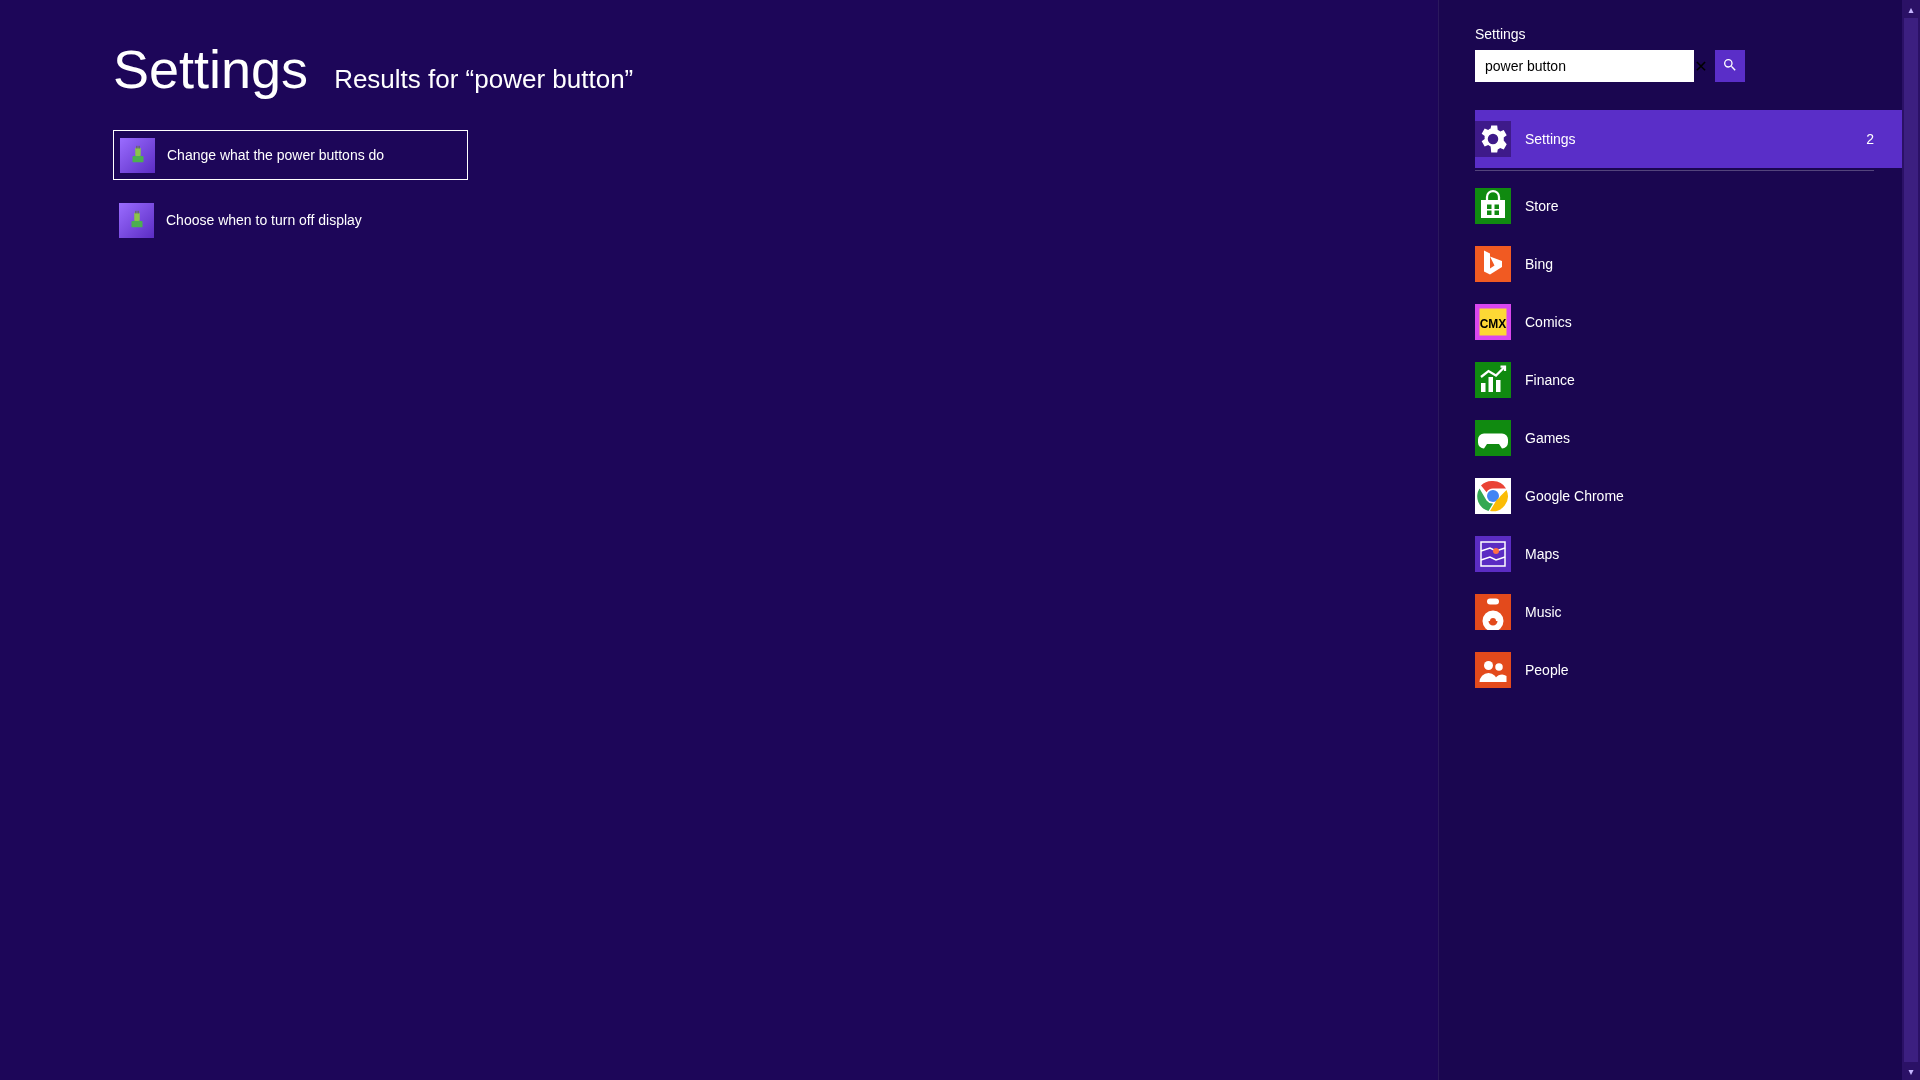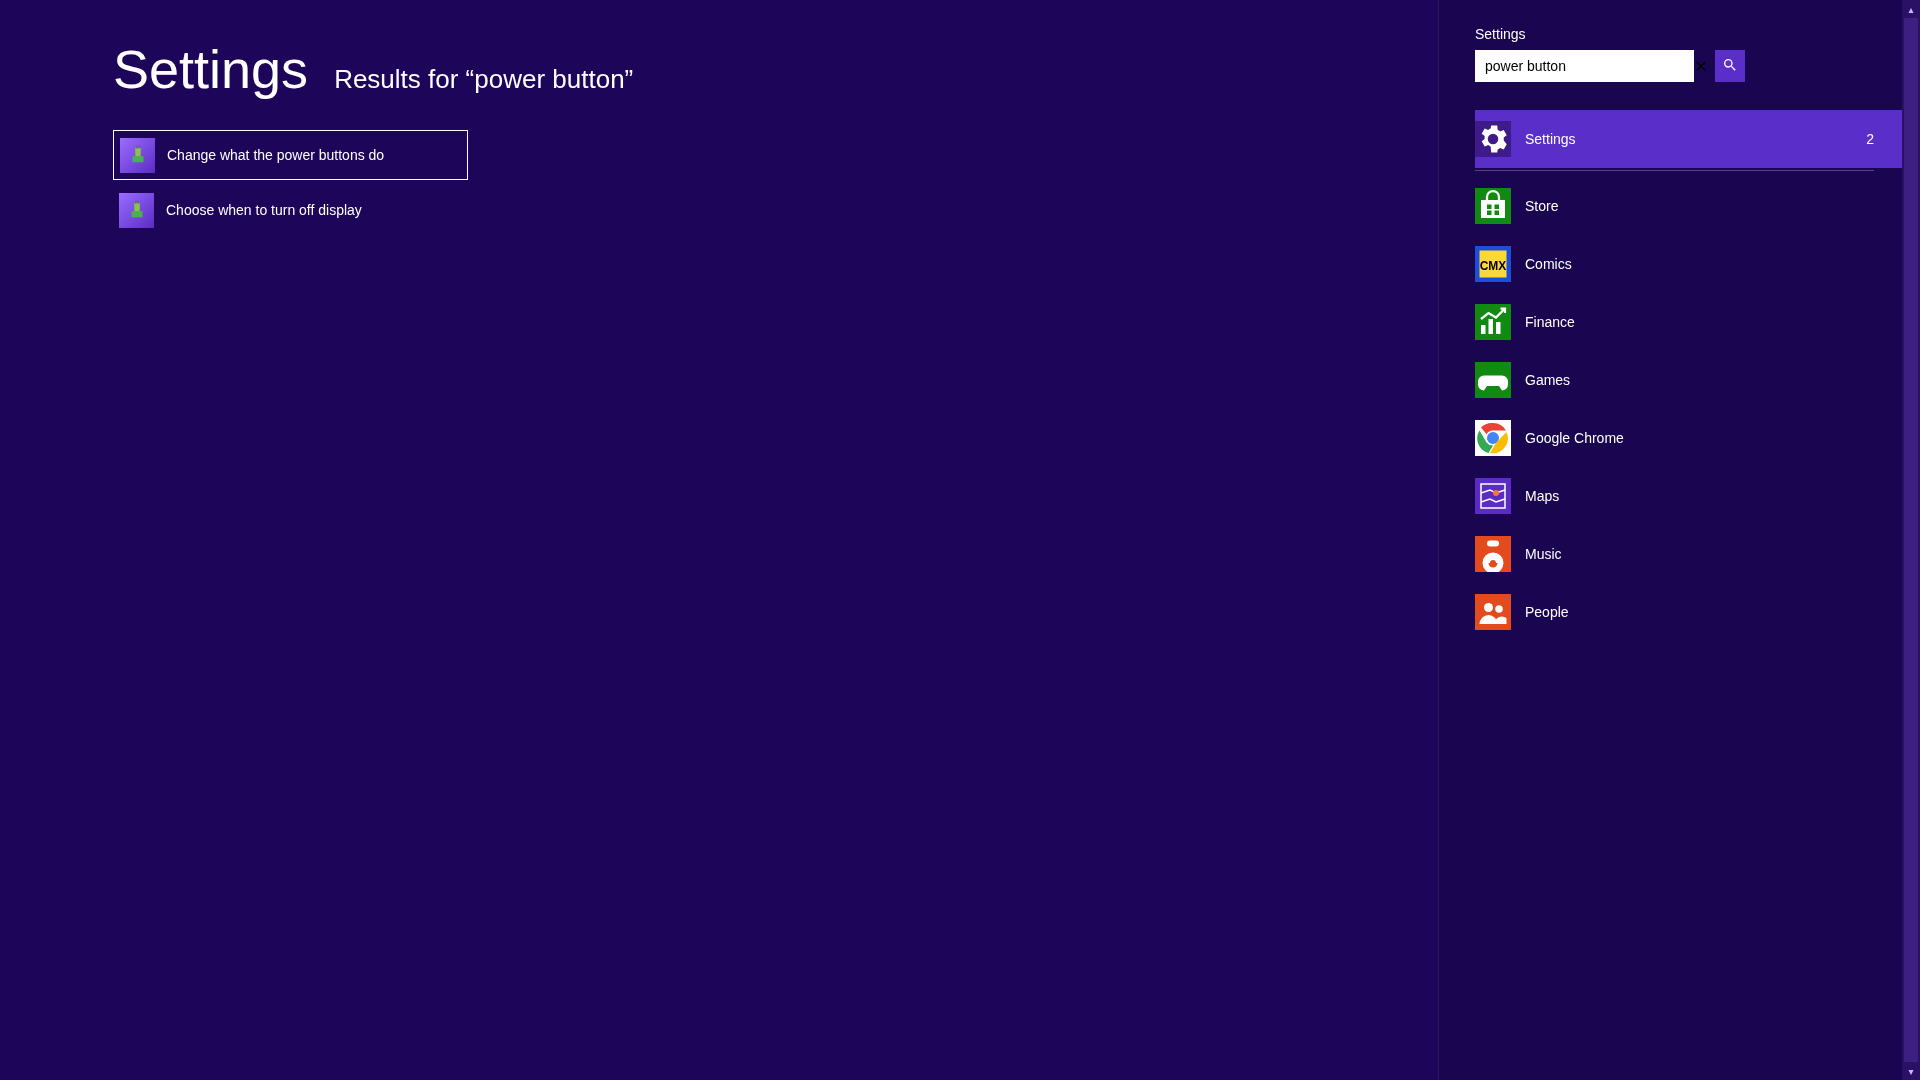--- a/index.html
+++ b/index.html
@@ -30,21 +30,21 @@
   font-weight: 200;
   margin-right: 26px;
 }
 .header .sub {
   font-size: 26px;
   font-weight: 300;
 }
 .results {
   display: flex;
   flex-direction: column;
-  gap: 5px;
+  gap: 15px;
   justify-content: space-between;
 }
 .result-item {
   display: flex;
   align-items: center;
   width: 355px;
   height: 50px;
   padding: 6px;
   cursor: pointer;
 }
@@ -270,21 +270,31 @@
                 <rect x="13" y="11" width="3" height="3" fill="#108a10"></rect>
                 <rect x="8" y="15" width="3" height="3" fill="#108a10"></rect>
                 <rect x="13" y="15" width="3" height="3" fill="#108a10"></rect>
               </svg>
             </div>
           </div>
           <div class="name">Store</div>
         </div>
         <div class="scope-item">
           <div class="icon">
-            <div class="icon-box" style="background:#1d4ed8">
+            <div class="icon-box" style="background:#f15a22">
+              <svg viewBox="0 0 24 24" fill="#fff">
+                <path d="M6 3v14l4 2 8-5v-4l-8-3 3 6-3 2V5z"></path>
+              </svg>
+            </div>
+          </div>
+          <div class="name">Bing</div>
+        </div>
+        <div class="scope-item">
+          <div class="icon">
+            <div class="icon-box" style="background:#d946ef">
               <svg viewBox="0 0 24 24">
                 <rect x="3" y="3" width="18" height="18" fill="#fdd835"></rect>
                 <text x="12" y="16" font-size="8" text-anchor="middle" fill="#000" font-weight="bold">CMX</text>
               </svg>
             </div>
           </div>
           <div class="name">Comics</div>
         </div>
         <div class="scope-item">
           <div class="icon">

